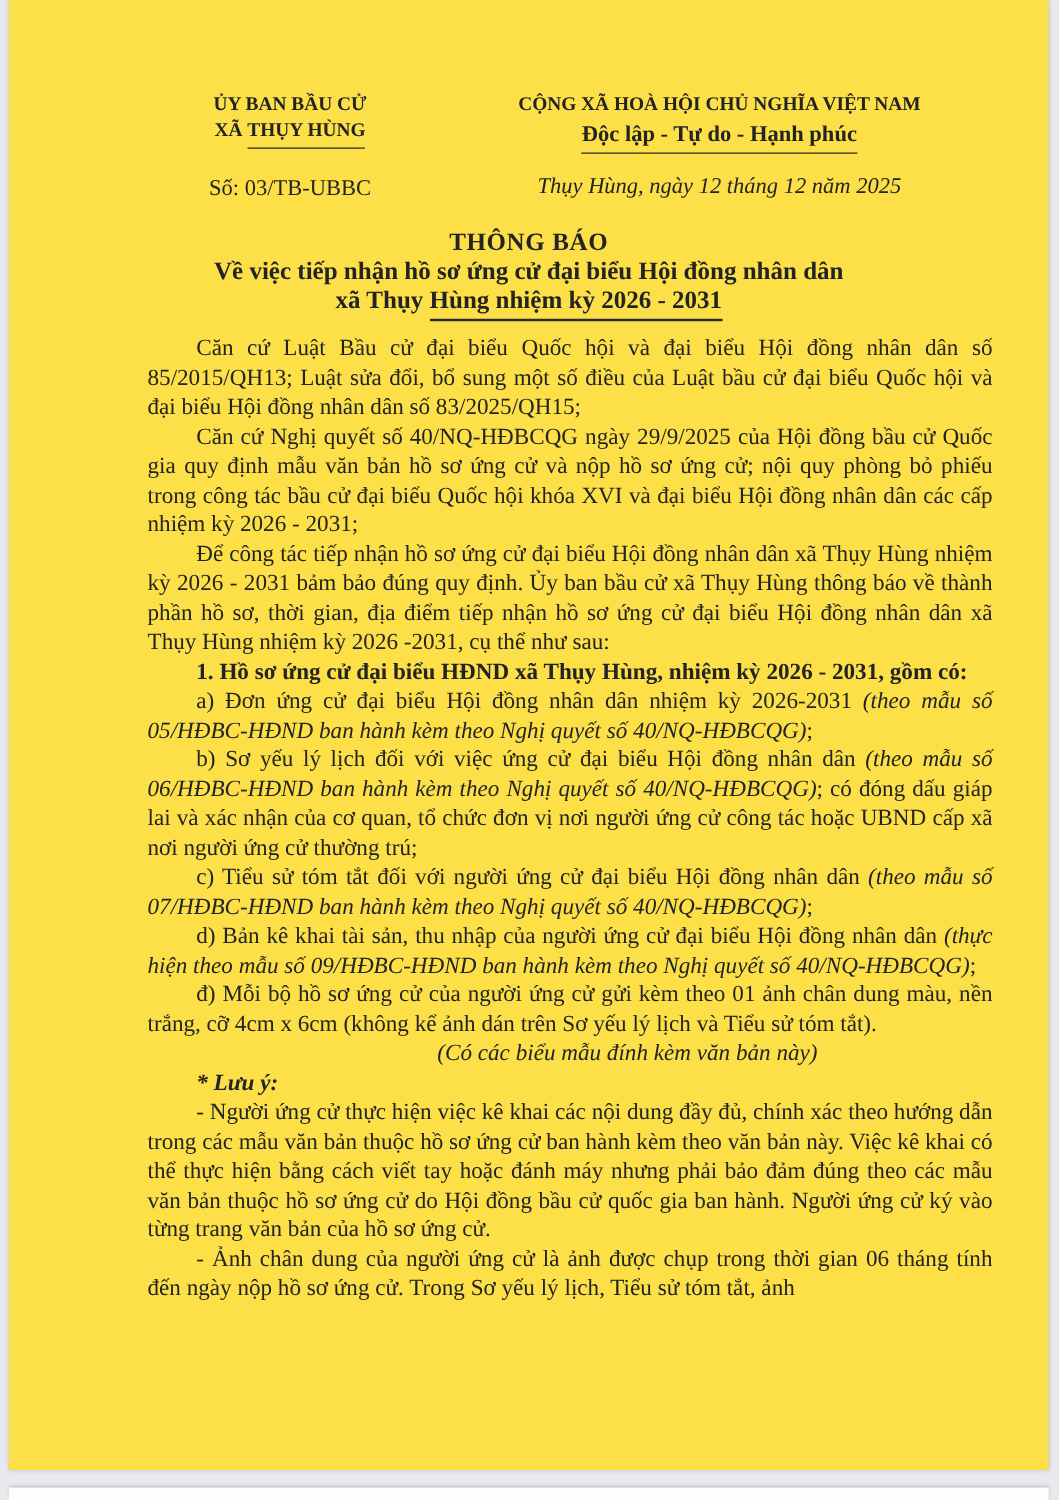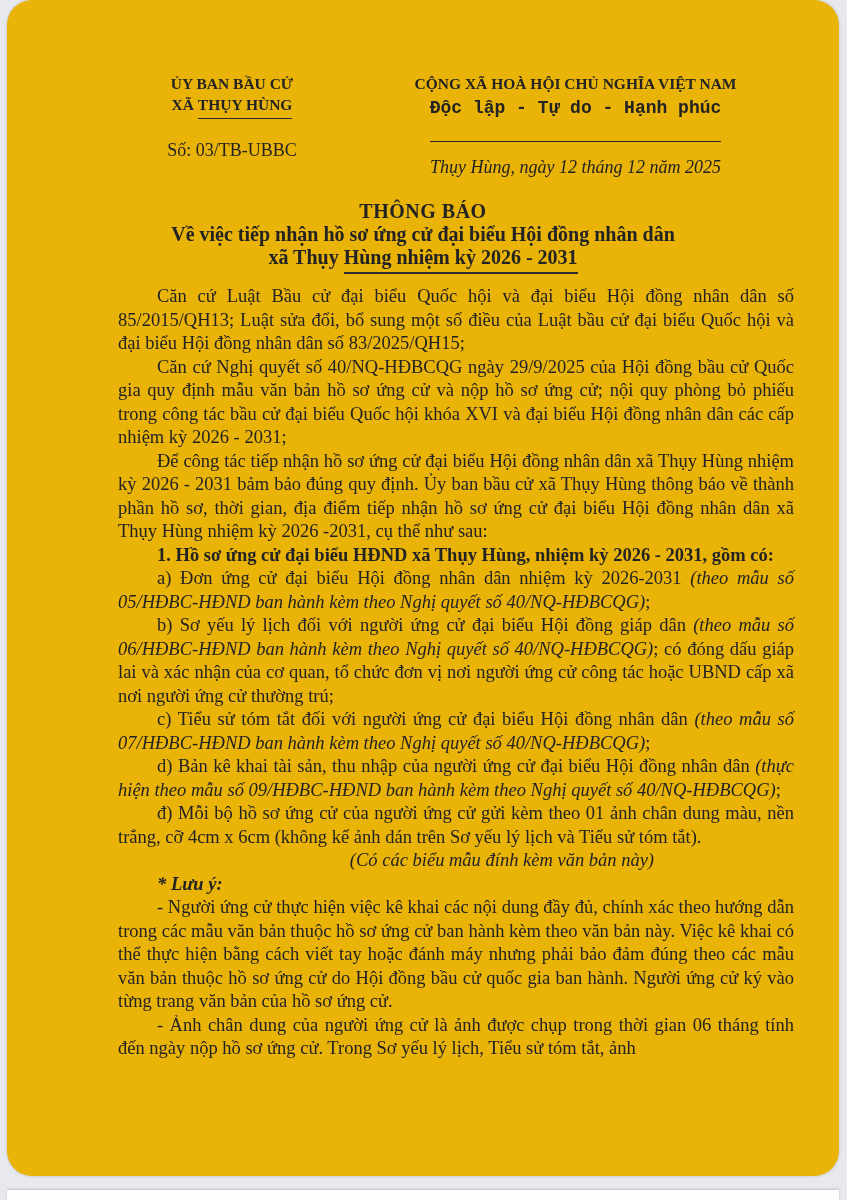--- a/index.html
+++ b/index.html
@@ -4,37 +4,36 @@
 <style>
   html,body{margin:0;padding:0;}
   body{
     width:847px;height:1200px;position:relative;overflow:hidden;
     background:#e8e9ee;
     font-family:"Liberation Serif","DejaVu Serif",serif;
     color:#232323;
   }
   .page{
     position:absolute;left:7px;top:0;width:832px;height:1176px;
-    background:#eab308;
+    background:#fde047;
     box-shadow:0 0 3px rgba(70,70,100,.28);
-    border-radius:25px;
   }
   .page-next{
     position:absolute;left:7px;top:1190px;width:832px;height:10px;
     background:#fdfdfe;
     box-shadow:0 -1px 2px rgba(70,70,100,.25);
   }
   
   .doc-header{display:flex;padding:73px 90px 0 55px;}
   .hdr-left{flex:0 0 340px;text-align:center;}
   .hdr-right{flex:1;text-align:center;}
   .hdr-bold{font-weight:bold;font-size:15.5px;line-height:21px;}
   .motto{font-size:18px;margin-top:3px;}
   .u-issuer{border-bottom:1.5px solid #2b2b2b;padding-bottom:3px;display:inline-block;}
-  .u-motto{border-bottom:1.5px solid #2b2b2b;padding-bottom:22px;display:inline-block;font-family:Liberation Mono, monospace;}
+  .u-motto{border-bottom:1.5px solid #2b2b2b;padding-bottom:4px;display:inline-block;}
   .doc-number{margin-top:21px;font-size:18px;}
   .place-date{margin-top:15px;font-style:italic;font-size:18px;}
   
   .doc-title{text-align:center;margin-top:21px;}
   .t1{font-weight:bold;font-size:20px;line-height:24px;letter-spacing:.5px;}
   .t2{font-weight:bold;font-size:20px;line-height:23px;}
   .u-title{border-bottom:2px solid #2b2b2b;padding-bottom:4px;text-align:right;}
   
   .doc-body{margin:16px 45px 0 111px;text-align:justify;font-size:18.5px;line-height:23.5px;}
   .para{margin:0;text-indent:39px;}
@@ -66,21 +65,21 @@
     <div class="t2">Về việc tiếp nhận hồ sơ ứng cử đại biểu Hội đồng nhân dân</div>
     <div class="t2"><span>xã Thụy </span><span class="u-title">Hùng nhiệm kỳ 2026 - 2031</span></div>
   </div>
 
   <div class="doc-body">
       <p class="para"><span>Căn cứ Luật Bầu cử đại biểu Quốc hội và đại biểu Hội đồng nhân dân số 85/2015/QH13; Luật sửa đổi, bổ sung một số điều của Luật bầu cử đại biểu Quốc hội và đại biểu Hội đồng nhân dân số 83/2025/QH15;</span></p>
       <p class="para"><span>Căn cứ Nghị quyết số 40/NQ-HĐBCQG ngày 29/9/2025 của Hội đồng bầu cử Quốc gia quy định mẫu văn bản hồ sơ ứng cử và nộp hồ sơ ứng cử; nội quy phòng bỏ phiếu trong công tác bầu cử đại biểu Quốc hội khóa XVI và đại biểu Hội đồng nhân dân các cấp nhiệm kỳ 2026 - 2031;</span></p>
       <p class="para"><span>Để công tác tiếp nhận hồ sơ ứng cử đại biểu Hội đồng nhân dân xã Thụy Hùng nhiệm kỳ 2026 - 2031 bảm bảo đúng quy định. Ủy ban bầu cử xã Thụy Hùng thông báo về thành phần hồ sơ, thời gian, địa điểm tiếp nhận hồ sơ ứng cử đại biểu Hội đồng nhân dân xã Thụy Hùng nhiệm kỳ 2026 -2031, cụ thể như sau:</span></p>
       <p class="para bold"><span>1. Hồ sơ ứng cử đại biểu HĐND xã Thụy Hùng, nhiệm kỳ 2026 - 2031, gồm có:</span></p>
       <p class="para"><span>a) Đơn ứng cử đại biểu Hội đồng nhân dân nhiệm kỳ 2026-2031 </span><span class="seg-italic">(theo mẫu số 05/HĐBC-HĐND ban hành kèm theo Nghị quyết số 40/NQ-HĐBCQG)</span><span>;</span></p>
-      <p class="para"><span>b) Sơ yếu lý lịch đối với người ứng cử đại biểu Hội đồng giáp dân </span><span class="seg-italic">(theo mẫu số 06/HĐBC-HĐND ban hành kèm theo Nghị quyết số 40/NQ-HĐBCQG)</span><span>; có đóng dấu giáp lai và xác nhận của cơ quan, tổ chức đơn vị nơi người ứng cử công tác hoặc UBND cấp xã nơi người ứng cử thường trú;</span></p>
+      <p class="para"><span>b) Sơ yếu lý lịch đối với việc ứng cử đại biểu Hội đồng nhân dân </span><span class="seg-italic">(theo mẫu số 06/HĐBC-HĐND ban hành kèm theo Nghị quyết số 40/NQ-HĐBCQG)</span><span>; có đóng dấu giáp lai và xác nhận của cơ quan, tổ chức đơn vị nơi người ứng cử công tác hoặc UBND cấp xã nơi người ứng cử thường trú;</span></p>
       <p class="para"><span>c) Tiểu sử tóm tắt đối với người ứng cử đại biểu Hội đồng nhân dân </span><span class="seg-italic">(theo mẫu số 07/HĐBC-HĐND ban hành kèm theo Nghị quyết số 40/NQ-HĐBCQG)</span><span>;</span></p>
       <p class="para"><span>d) Bản kê khai tài sản, thu nhập của người ứng cử đại biểu Hội đồng nhân dân </span><span class="seg-italic">(thực hiện theo mẫu số 09/HĐBC-HĐND ban hành kèm theo Nghị quyết số 40/NQ-HĐBCQG)</span><span>;</span></p>
       <p class="para"><span>đ) Mỗi bộ hồ sơ ứng cử của người ứng cử gửi kèm theo 01 ảnh chân dung màu, nền trắng, cỡ 4cm x 6cm (không kể ảnh dán trên Sơ yếu lý lịch và Tiểu sử tóm tắt).</span></p>
       <p class="para center-italic"><span>(Có các biểu mẫu đính kèm văn bản này)</span></p>
       <p class="para bold-italic"><span>* Lưu ý:</span></p>
       <p class="para"><span>- Người ứng cử thực hiện việc kê khai các nội dung đầy đủ, chính xác theo hướng dẫn trong các mẫu văn bản thuộc hồ sơ ứng cử ban hành kèm theo văn bản này. Việc kê khai có thể thực hiện bằng cách viết tay hoặc đánh máy nhưng phải bảo đảm đúng theo các mẫu văn bản thuộc hồ sơ ứng cử do Hội đồng bầu cử quốc gia ban hành. Người ứng cử ký vào từng trang văn bản của hồ sơ ứng cử.</span></p>
       <p class="para"><span>- Ảnh chân dung của người ứng cử là ảnh được chụp trong thời gian 06 tháng tính đến ngày nộp hồ sơ ứng cử. Trong Sơ yếu lý lịch, Tiểu sử tóm tắt, ảnh</span></p>
     </div>
 
 </div>

